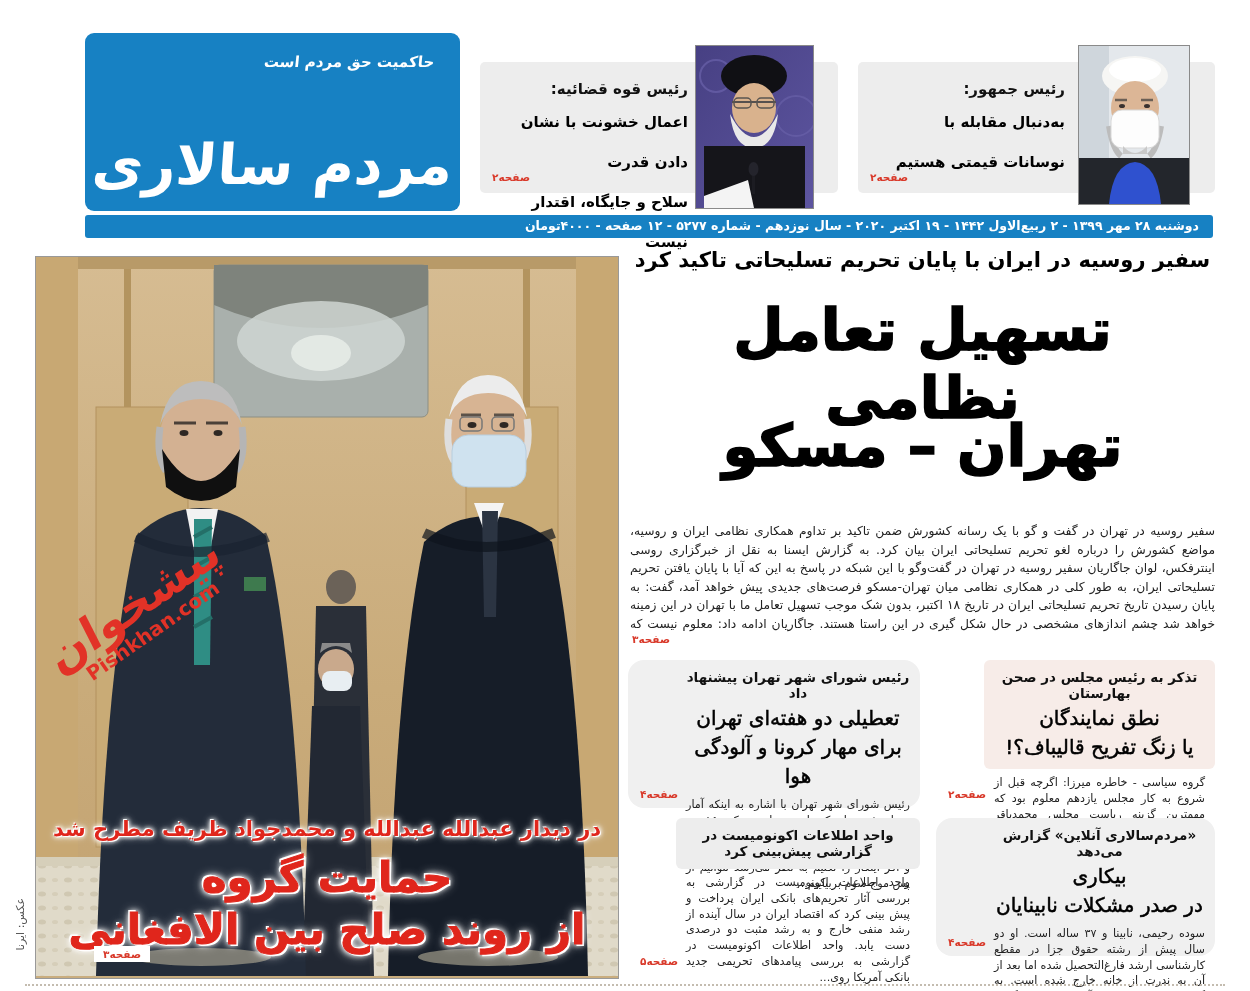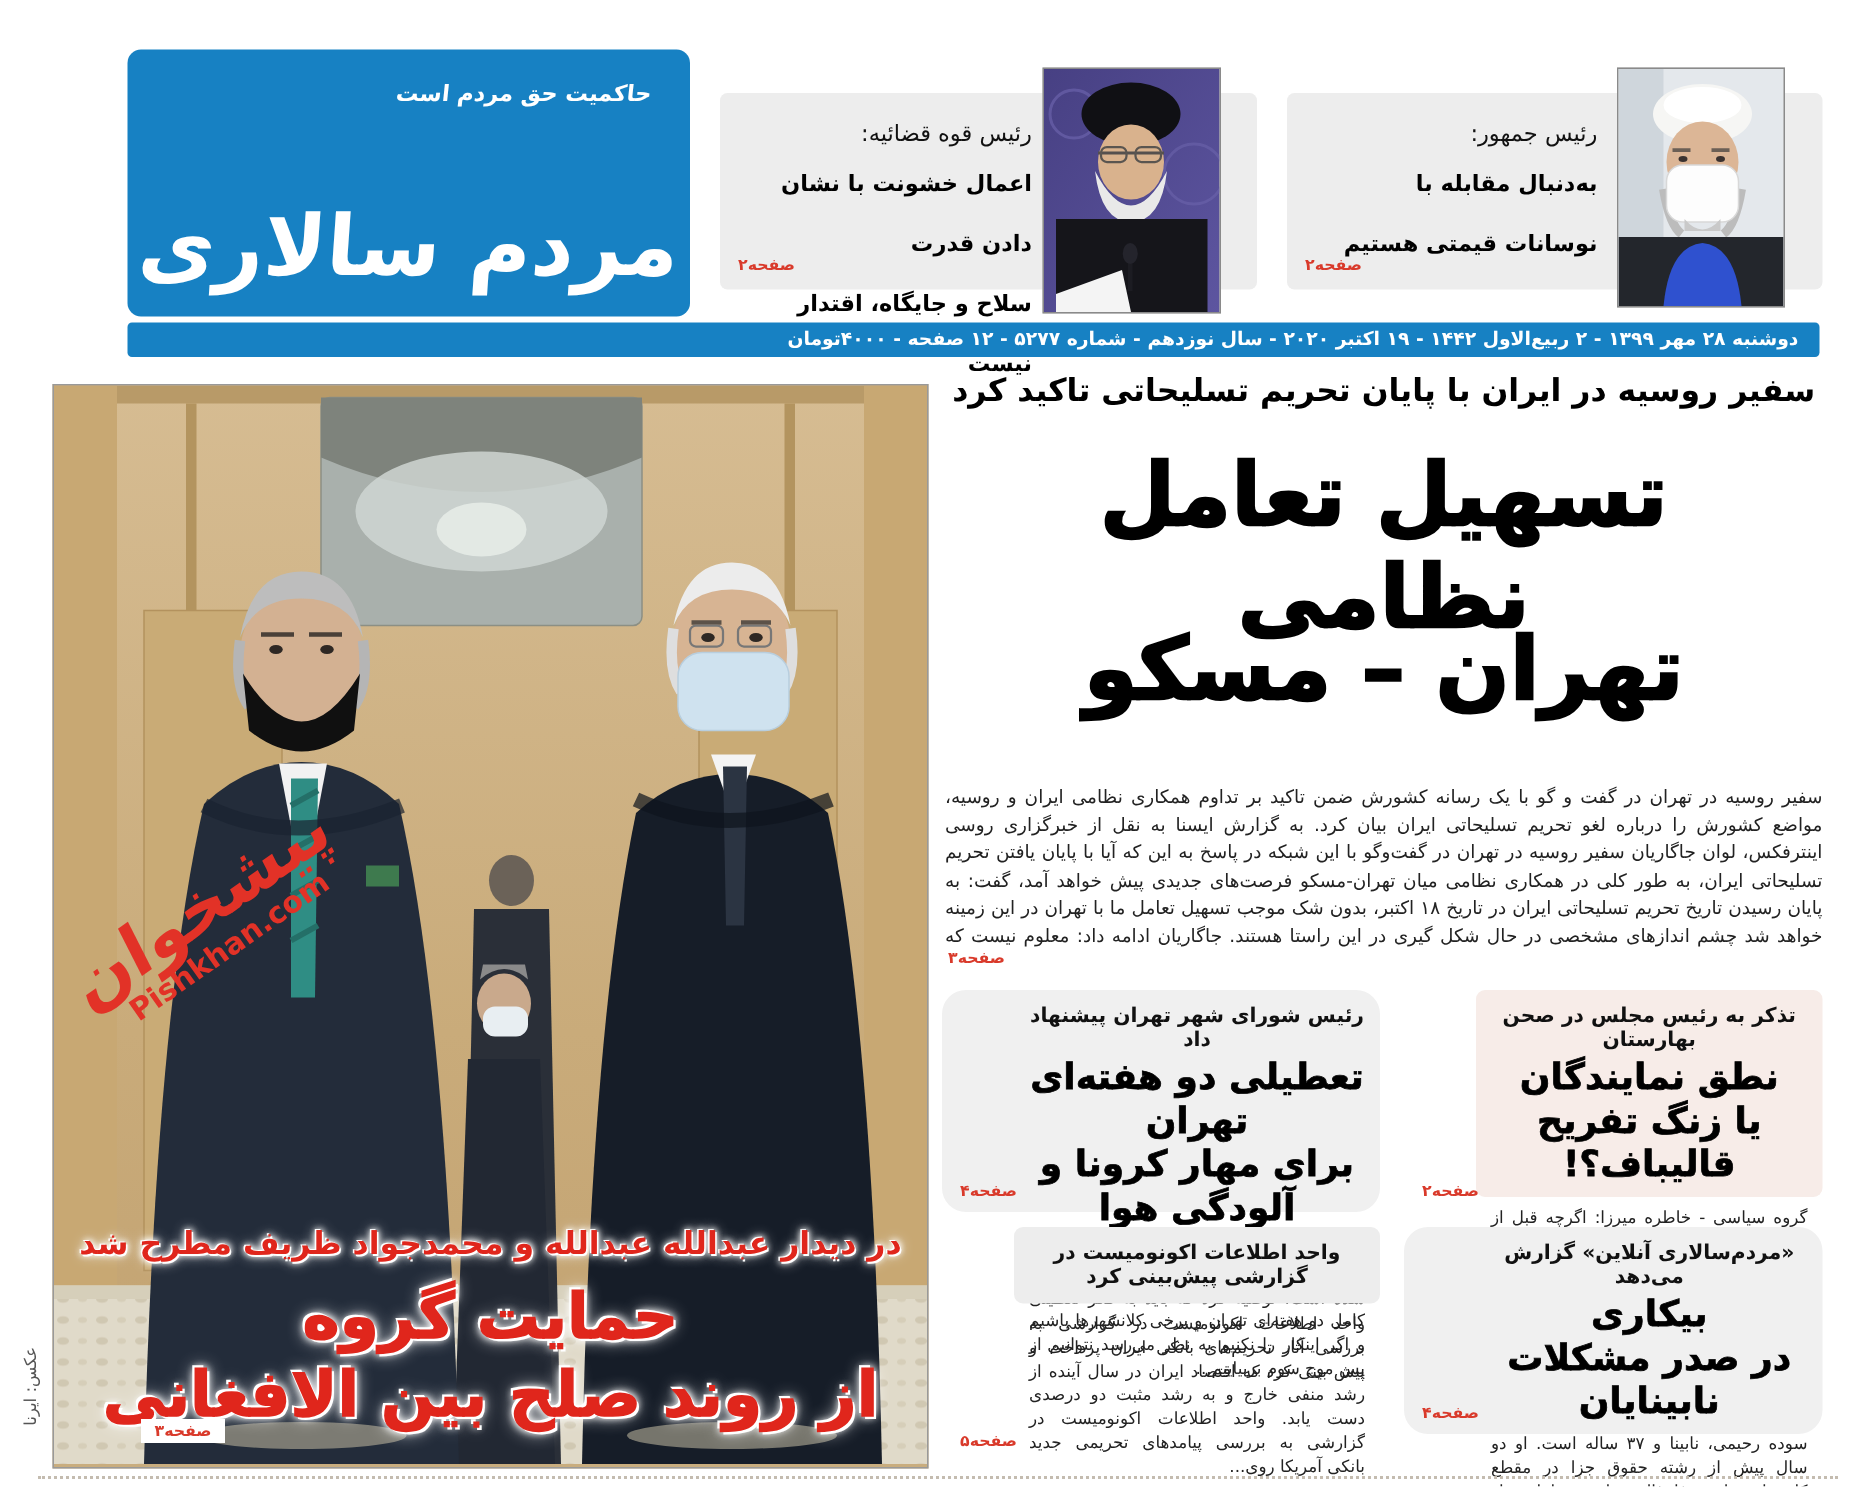--- a/index.html
+++ b/index.html
@@ -14,21 +14,21 @@
   .paper-title{position:absolute;left:0;right:0;bottom:14px;text-align:center;color:#fff;
            font-size:56px;font-weight:bold;transform:skewX(-4deg);letter-spacing:1px;}
   .dateline{position:absolute;left:85px;top:215px;width:1128px;height:23px;background:#1781c3;
             border-radius:3px;color:#fff;font-size:12.5px;font-weight:bold;direction:rtl;
             text-align:right;box-sizing:border-box;padding:3px 14px 0 0;white-space:nowrap;overflow:hidden;}
   
   .topbox{position:absolute;top:62px;height:131px;background:#ededed;border-radius:5px;}
   .topbox.a{left:480px;width:358px;}
   .topbox.b{left:858px;width:357px;}
   .topbox .txt{position:absolute;top:18px;left:12px;right:150px;text-align:right;direction:rtl;}
-  .topbox .kick{font-size:15px;font-weight:normal;color:#111;margin-bottom:4px;}
+  .topbox .kick{font-size:15px;font-weight:bold;color:#111;margin-bottom:4px;}
   .topbox .hl{font-size:15px;font-weight:bold;color:#000;line-height:40px;}
   .pagelab{color:#d93a2b;font-size:10.5px;font-weight:bold;}
   .topbox .pagelab{position:absolute;left:12px;bottom:10px;}
   .portrait{position:absolute;top:45px;border:1px solid #8a8a8a;background:#ccc;}
   .portrait.a{left:695px;width:117px;height:162px;}
   .portrait.b{left:1078px;width:110px;height:158px;}
   
   .lead-kicker{position:absolute;left:630px;top:248px;width:585px;text-align:center;direction:rtl;
                font-size:21px;font-weight:bold;color:#000;}
   .lead-h{position:absolute;left:630px;width:585px;text-align:center;direction:rtl;color:#000;
@@ -39,21 +39,21 @@
              text-align:justify;font-size:12.3px;line-height:18.6px;color:#222;overflow:hidden;}
   .lead-page{position:absolute;left:632px;top:633px;}
   
   .story{position:absolute;border-radius:16px;box-sizing:border-box;padding-left:48px;}
   .story .shead{border-radius:6px;text-align:center;direction:rtl;padding:9px 8px 7px 8px;}
   .story.full{background:#f0f0f0;}
   .story .shead.gray{background:#ededed;}
   .story .shead.pink{background:#f7ece8;}
   .story.full .shead{background:transparent;padding-bottom:0;}
   .story .skick{font-size:13.5px;font-weight:bold;color:#111;margin-bottom:3px;}
-  .story .sh{font-size:24px;font-weight:bold;color:#000;line-height:29px;-webkit-text-stroke:0.5px #000;}
+  .story .sh{font-size:20px;font-weight:normal;color:#000;line-height:29px;-webkit-text-stroke:0.5px #000;}
   .story .sbody{direction:rtl;text-align:justify;font-size:11.2px;line-height:15.8px;color:#222;
                 padding:6px 10px 0 10px;overflow:hidden;}
   .story .pagelab{position:absolute;left:12px;bottom:8px;}
   .story.s1{left:628px;top:660px;width:292px;height:148px;}
   .story.s2{left:936px;top:660px;width:279px;height:148px;}
   .story.s3{left:628px;top:818px;width:292px;height:157px;}
   .story.s4{left:936px;top:818px;width:279px;height:138px;}
   
   .main-photo{position:absolute;left:35px;top:256px;width:582px;height:721px;border:1px solid #999;
               background:#c9ad7e;overflow:hidden;}

